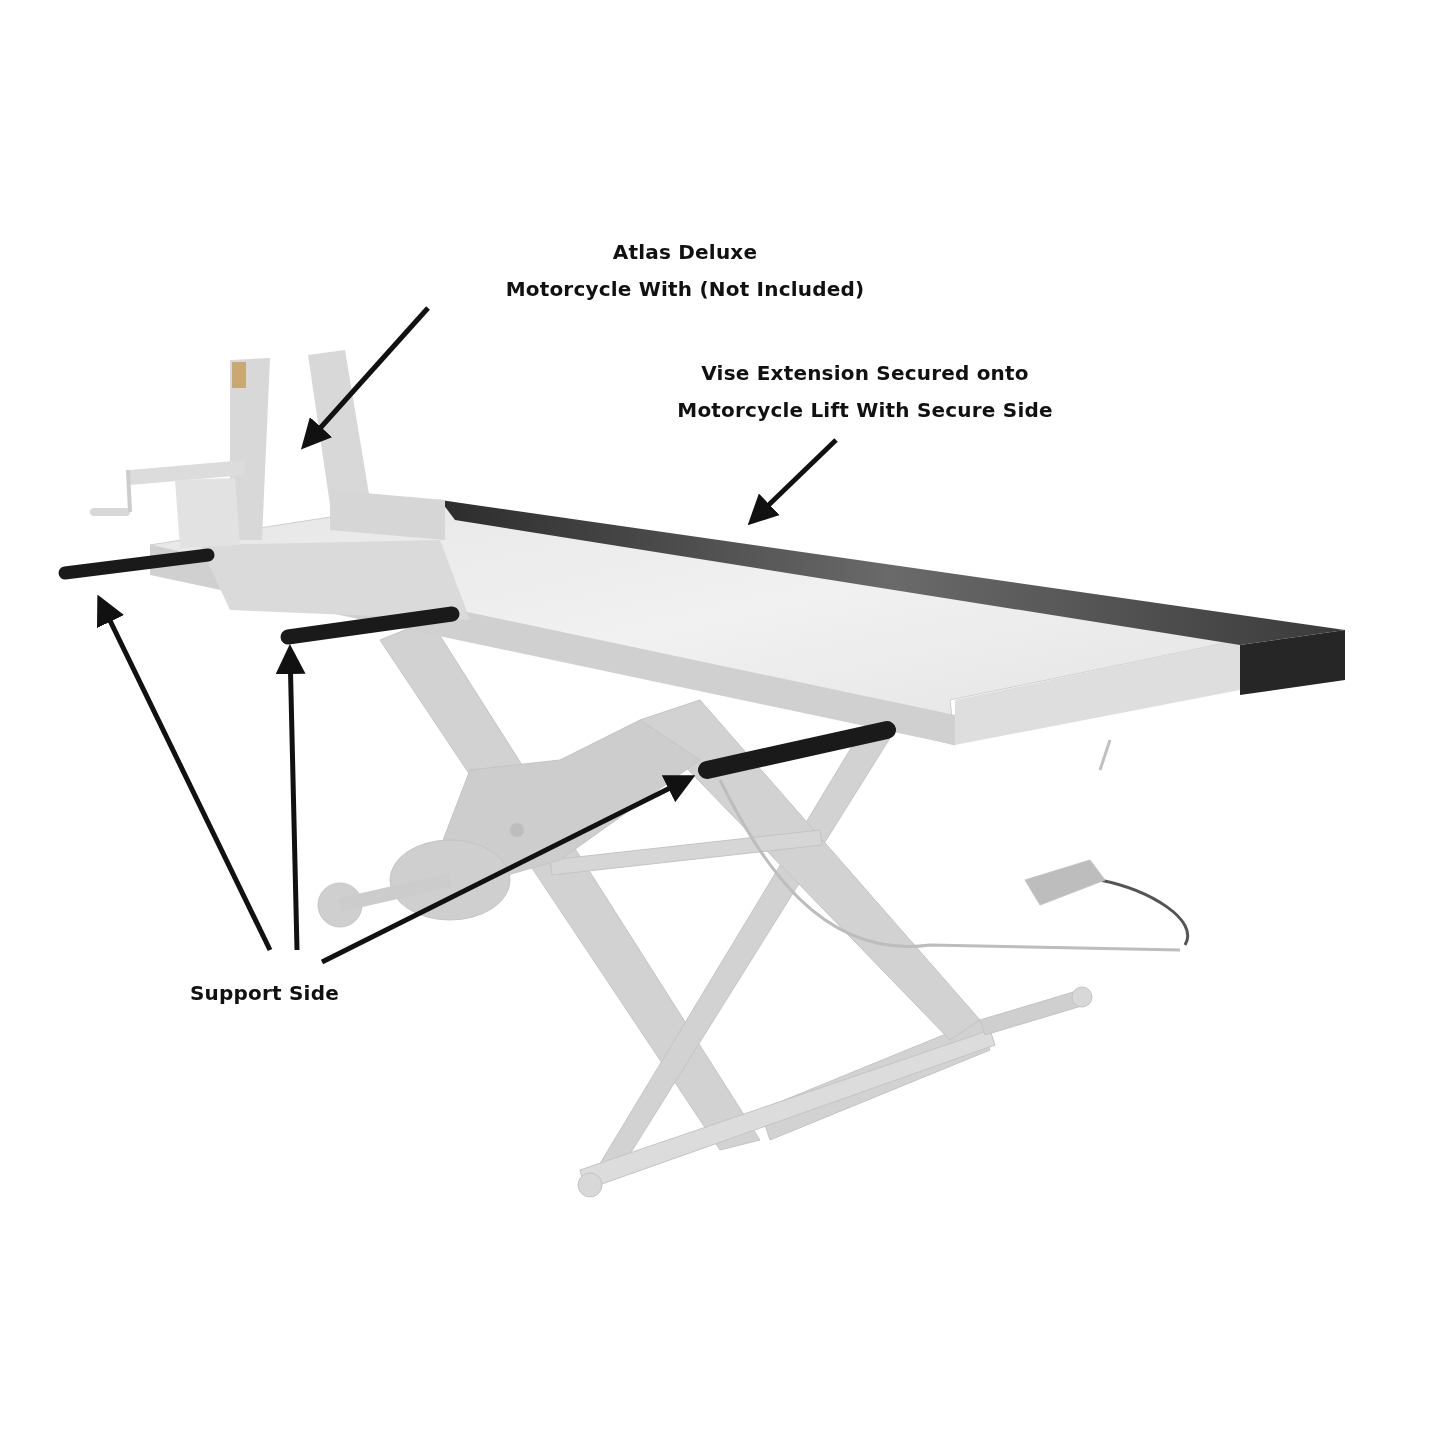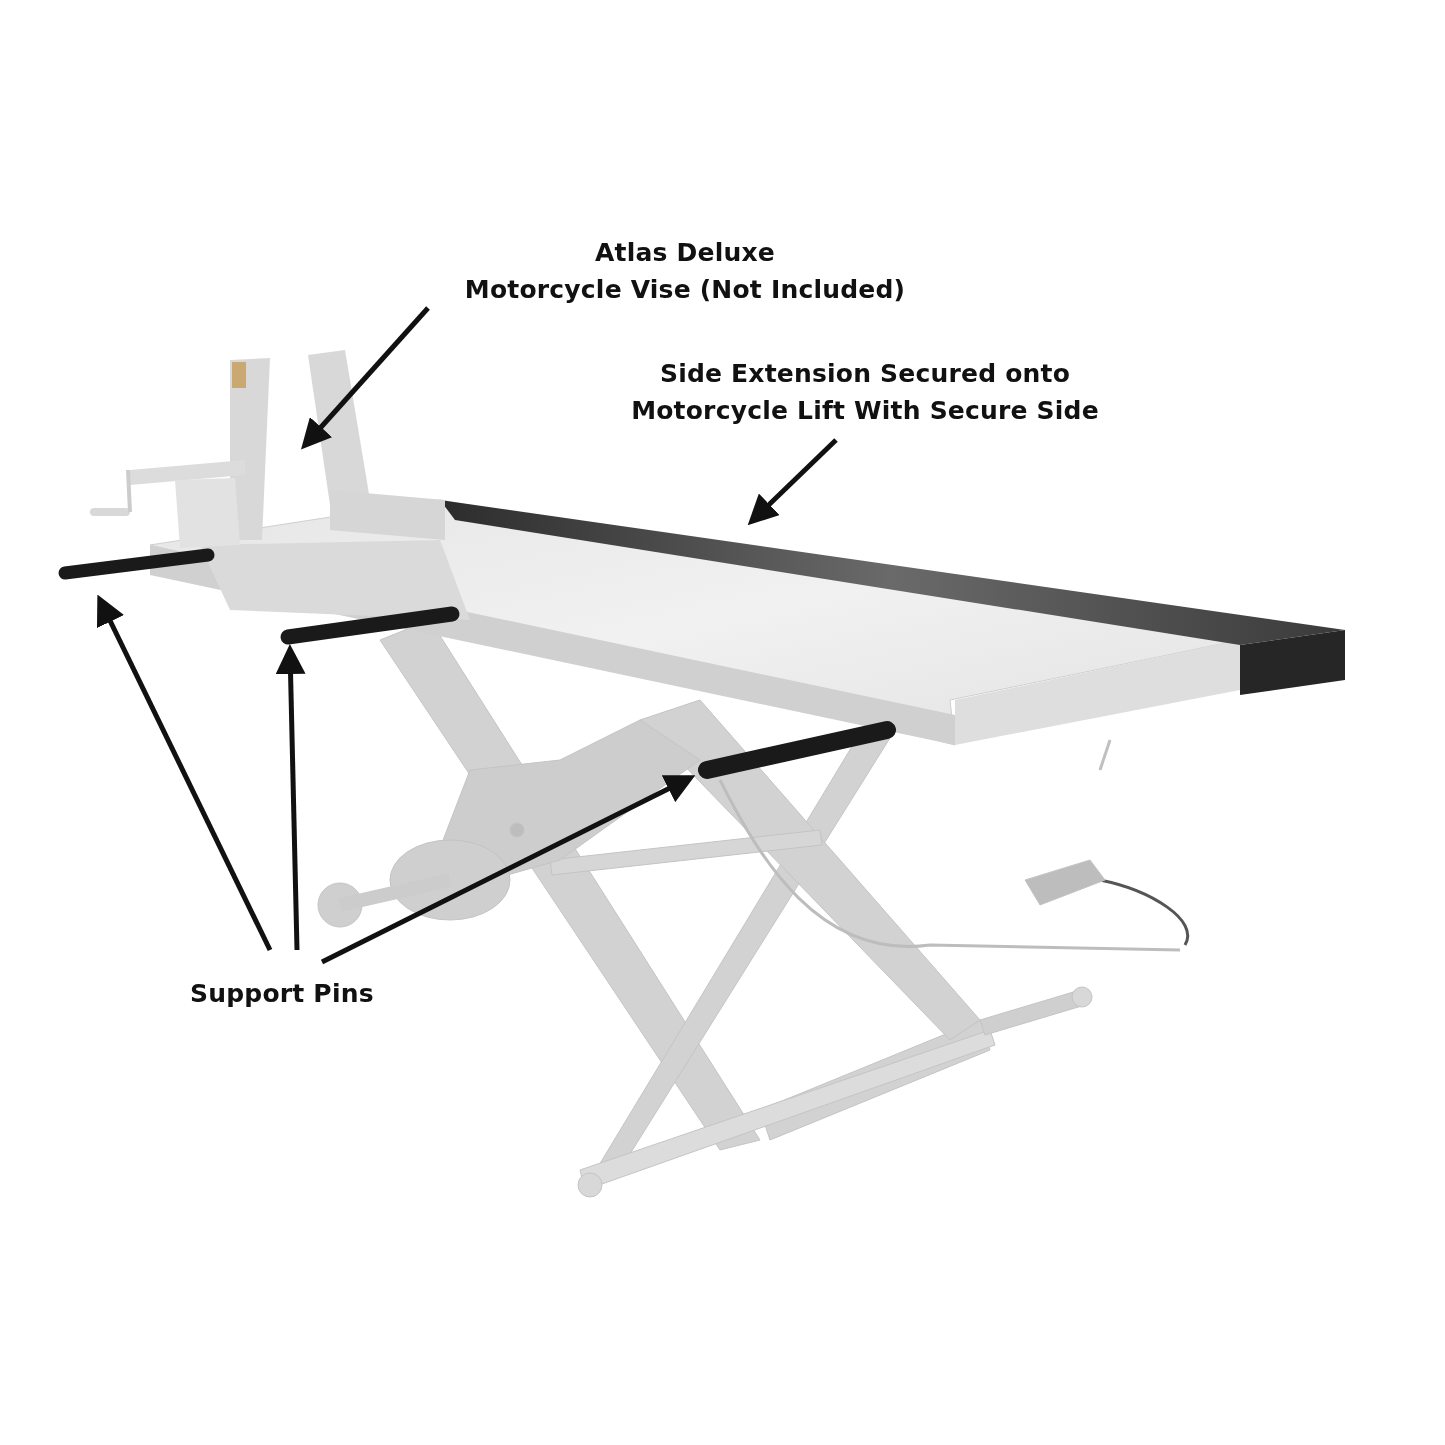--- a/index.html
+++ b/index.html
@@ -1,20 +1,20 @@
 <!DOCTYPE html>
 <html><head>
   <meta charset="utf-8">
   <style>
     html, body { margin: 0; padding: 0; background: #ffffff; }
     body { width: 1445px; height: 1445px; position: relative; overflow: hidden;
            font-family: "DejaVu Sans", "Liberation Sans", sans-serif; }
     .stage { position: absolute; left: 0; top: 0; width: 1445px; height: 1445px; }
     .stage svg { position: absolute; left: 0; top: 0; }
-    .label { position: absolute; color: #111111; font-weight: bold; font-size: 25px;
+    .label { position: absolute; color: #111111; font-weight: bold; font-size: 20px;
              line-height: 37px; text-align: center; white-space: nowrap; letter-spacing: 0.2px; }
     .label span { display: block; }
   </style>
 </head>
 <body>
 
 <div class="stage">
   <svg width="1445" height="1445" viewBox="0 0 1445 1445">
     <defs>
       <linearGradient id="deckGrad" x1="0" y1="0" x2="1" y2="1">
@@ -82,24 +82,24 @@
   <svg width="1445" height="1445" viewBox="0 0 1445 1445">
     <line id="arrow-vise" stroke="#111" stroke-width="5" marker-end="url(#arrowHead)" x1="428" y1="308" x2="305" y2="445"></line>
     <line id="arrow-ext" stroke="#111" stroke-width="5" marker-end="url(#arrowHead)" x1="836" y1="440" x2="752" y2="521"></line>
     <line id="arrow-rod-0" stroke="#111" stroke-width="5" marker-end="url(#arrowHead)" x1="270" y1="950" x2="100" y2="600"></line>
     <line id="arrow-rod-1" stroke="#111" stroke-width="5" marker-end="url(#arrowHead)" x1="297" y1="950" x2="290" y2="650"></line>
     <line id="arrow-rod-2" stroke="#111" stroke-width="5" marker-end="url(#arrowHead)" x1="322" y1="962" x2="690" y2="778"></line>
   </svg>
 
   <div class="label" style="left:430px; top:234px; width:510px;">
     <span>Atlas Deluxe</span>
-    <span>Motorcycle Vise (Not Included)</span>
+    <span>Motorcycle With (Not Included)</span>
   </div>
 
   <div class="label" style="left:585px; top:355px; width:560px;">
-    <span>Side Extension Secured onto</span>
+    <span>Vise Extension Secured onto</span>
     <span>Motorcycle Lift With Secure Side</span>
   </div>
 
   <div class="label" style="left:190px; top:975px; width:235px; text-align:left;">
-    <span>Support Pins</span>
+    <span>Support Side</span>
   </div>
 </div>
 
 </body></html>

